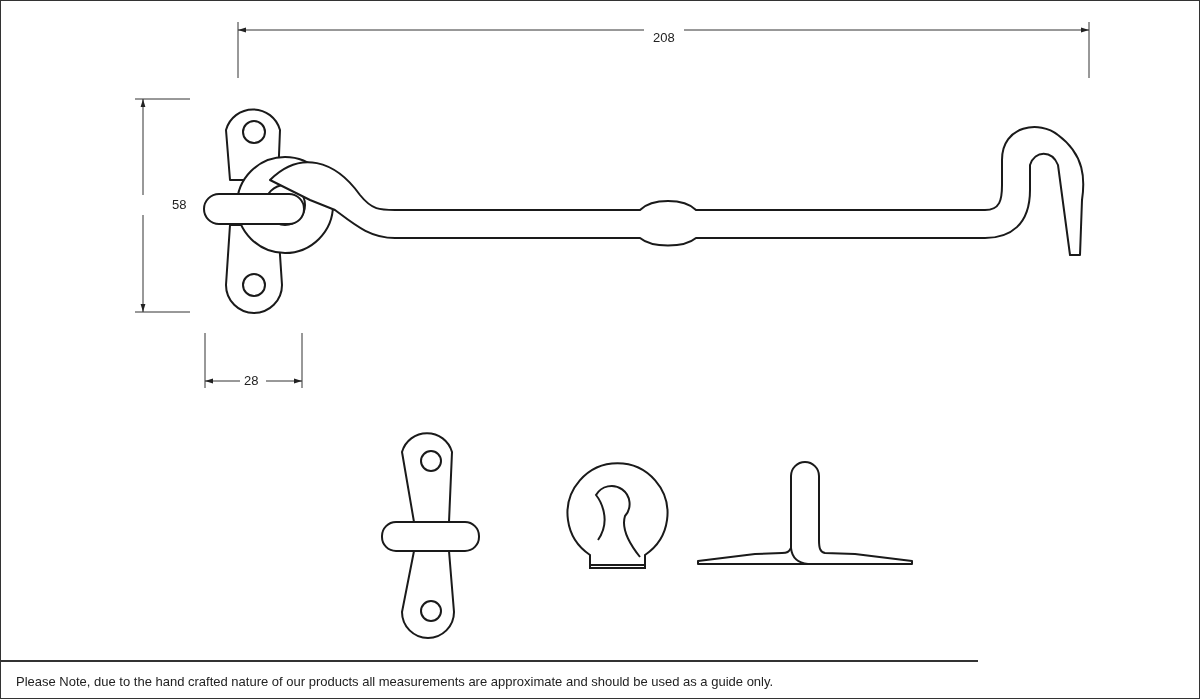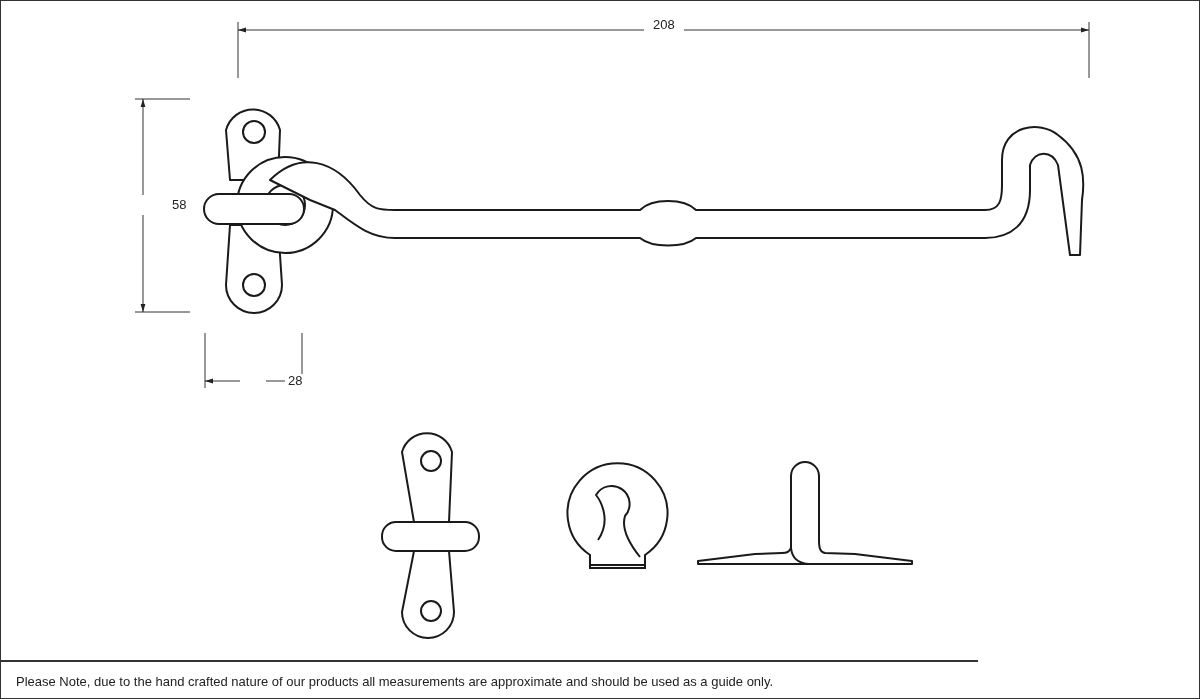--- a/index.html
+++ b/index.html
@@ -71,19 +71,19 @@
     <line x1="590" y1="565" x2="645" y2="565"></line>
     <path d="M598,540 C612,520 600,500 596,495 A18,18 0 1 1 625,516 Q620,532 640,557" fill="none"></path>
   </g>
 
   <g stroke="#1a1a1a" stroke-width="2" fill="#fff" stroke-linejoin="round">
     <path d="M698,561 L698,564 L912,564 L912,561 L855,554 L825,553 C820,552 819,548 819,540 L819,476 A14,14 0 0 0 791,476 L791,548 C789,552 787,553 782,553 L755,554 Z"></path>
     <path d="M791,548 C792,558 798,563 808,564" fill="none"></path>
   </g>
 </svg>
 
-<div class="dim-label" style="left:650px;top:18px;">208</div>
+<div class="dim-label" style="left:650px;top:31px;">208</div>
 <div class="dim-label" style="left:133px;top:198px;margin-left:36px;">58</div>
-<div class="dim-label" style="left:241px;top:374px;margin-left:44px;">28</div>
+<div class="dim-label" style="left:241px;top:374px;">28</div>
 
 <div class="note-bar">
   <div class="note-text">Please Note, due to the hand crafted nature of our products all measurements are approximate and should be used as a guide only.</div>
 </div>
 
 </body></html>

